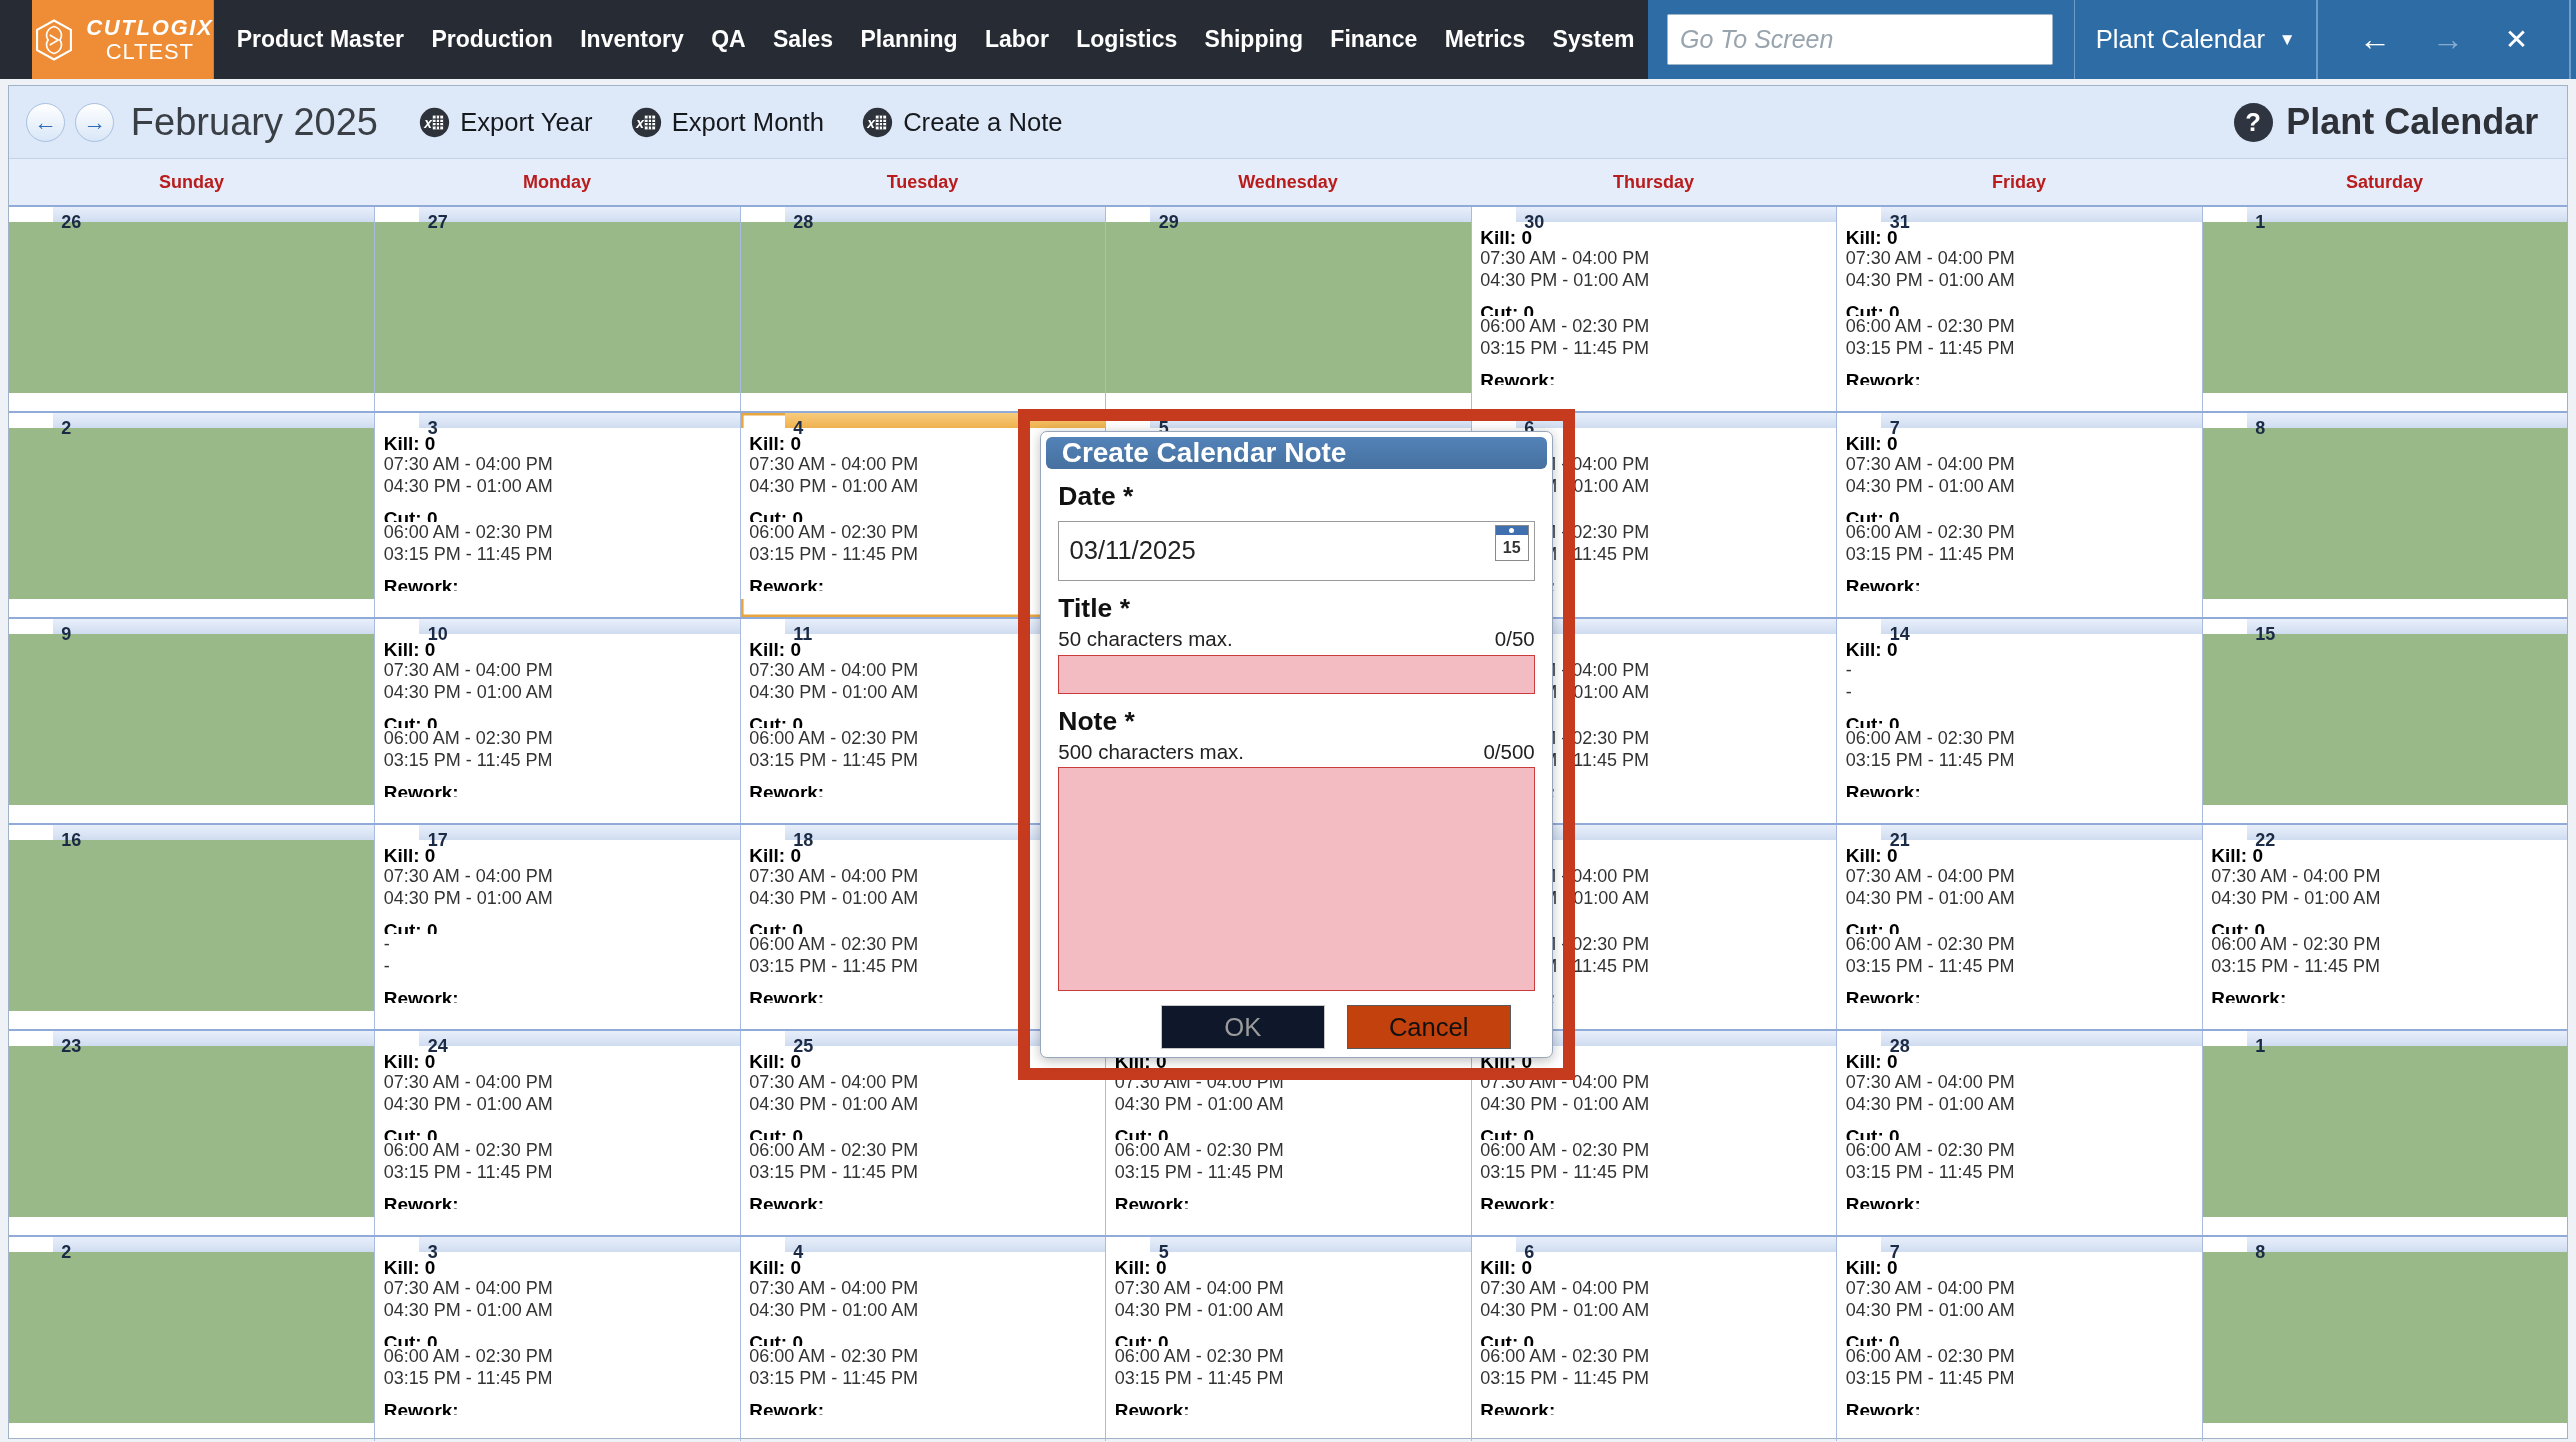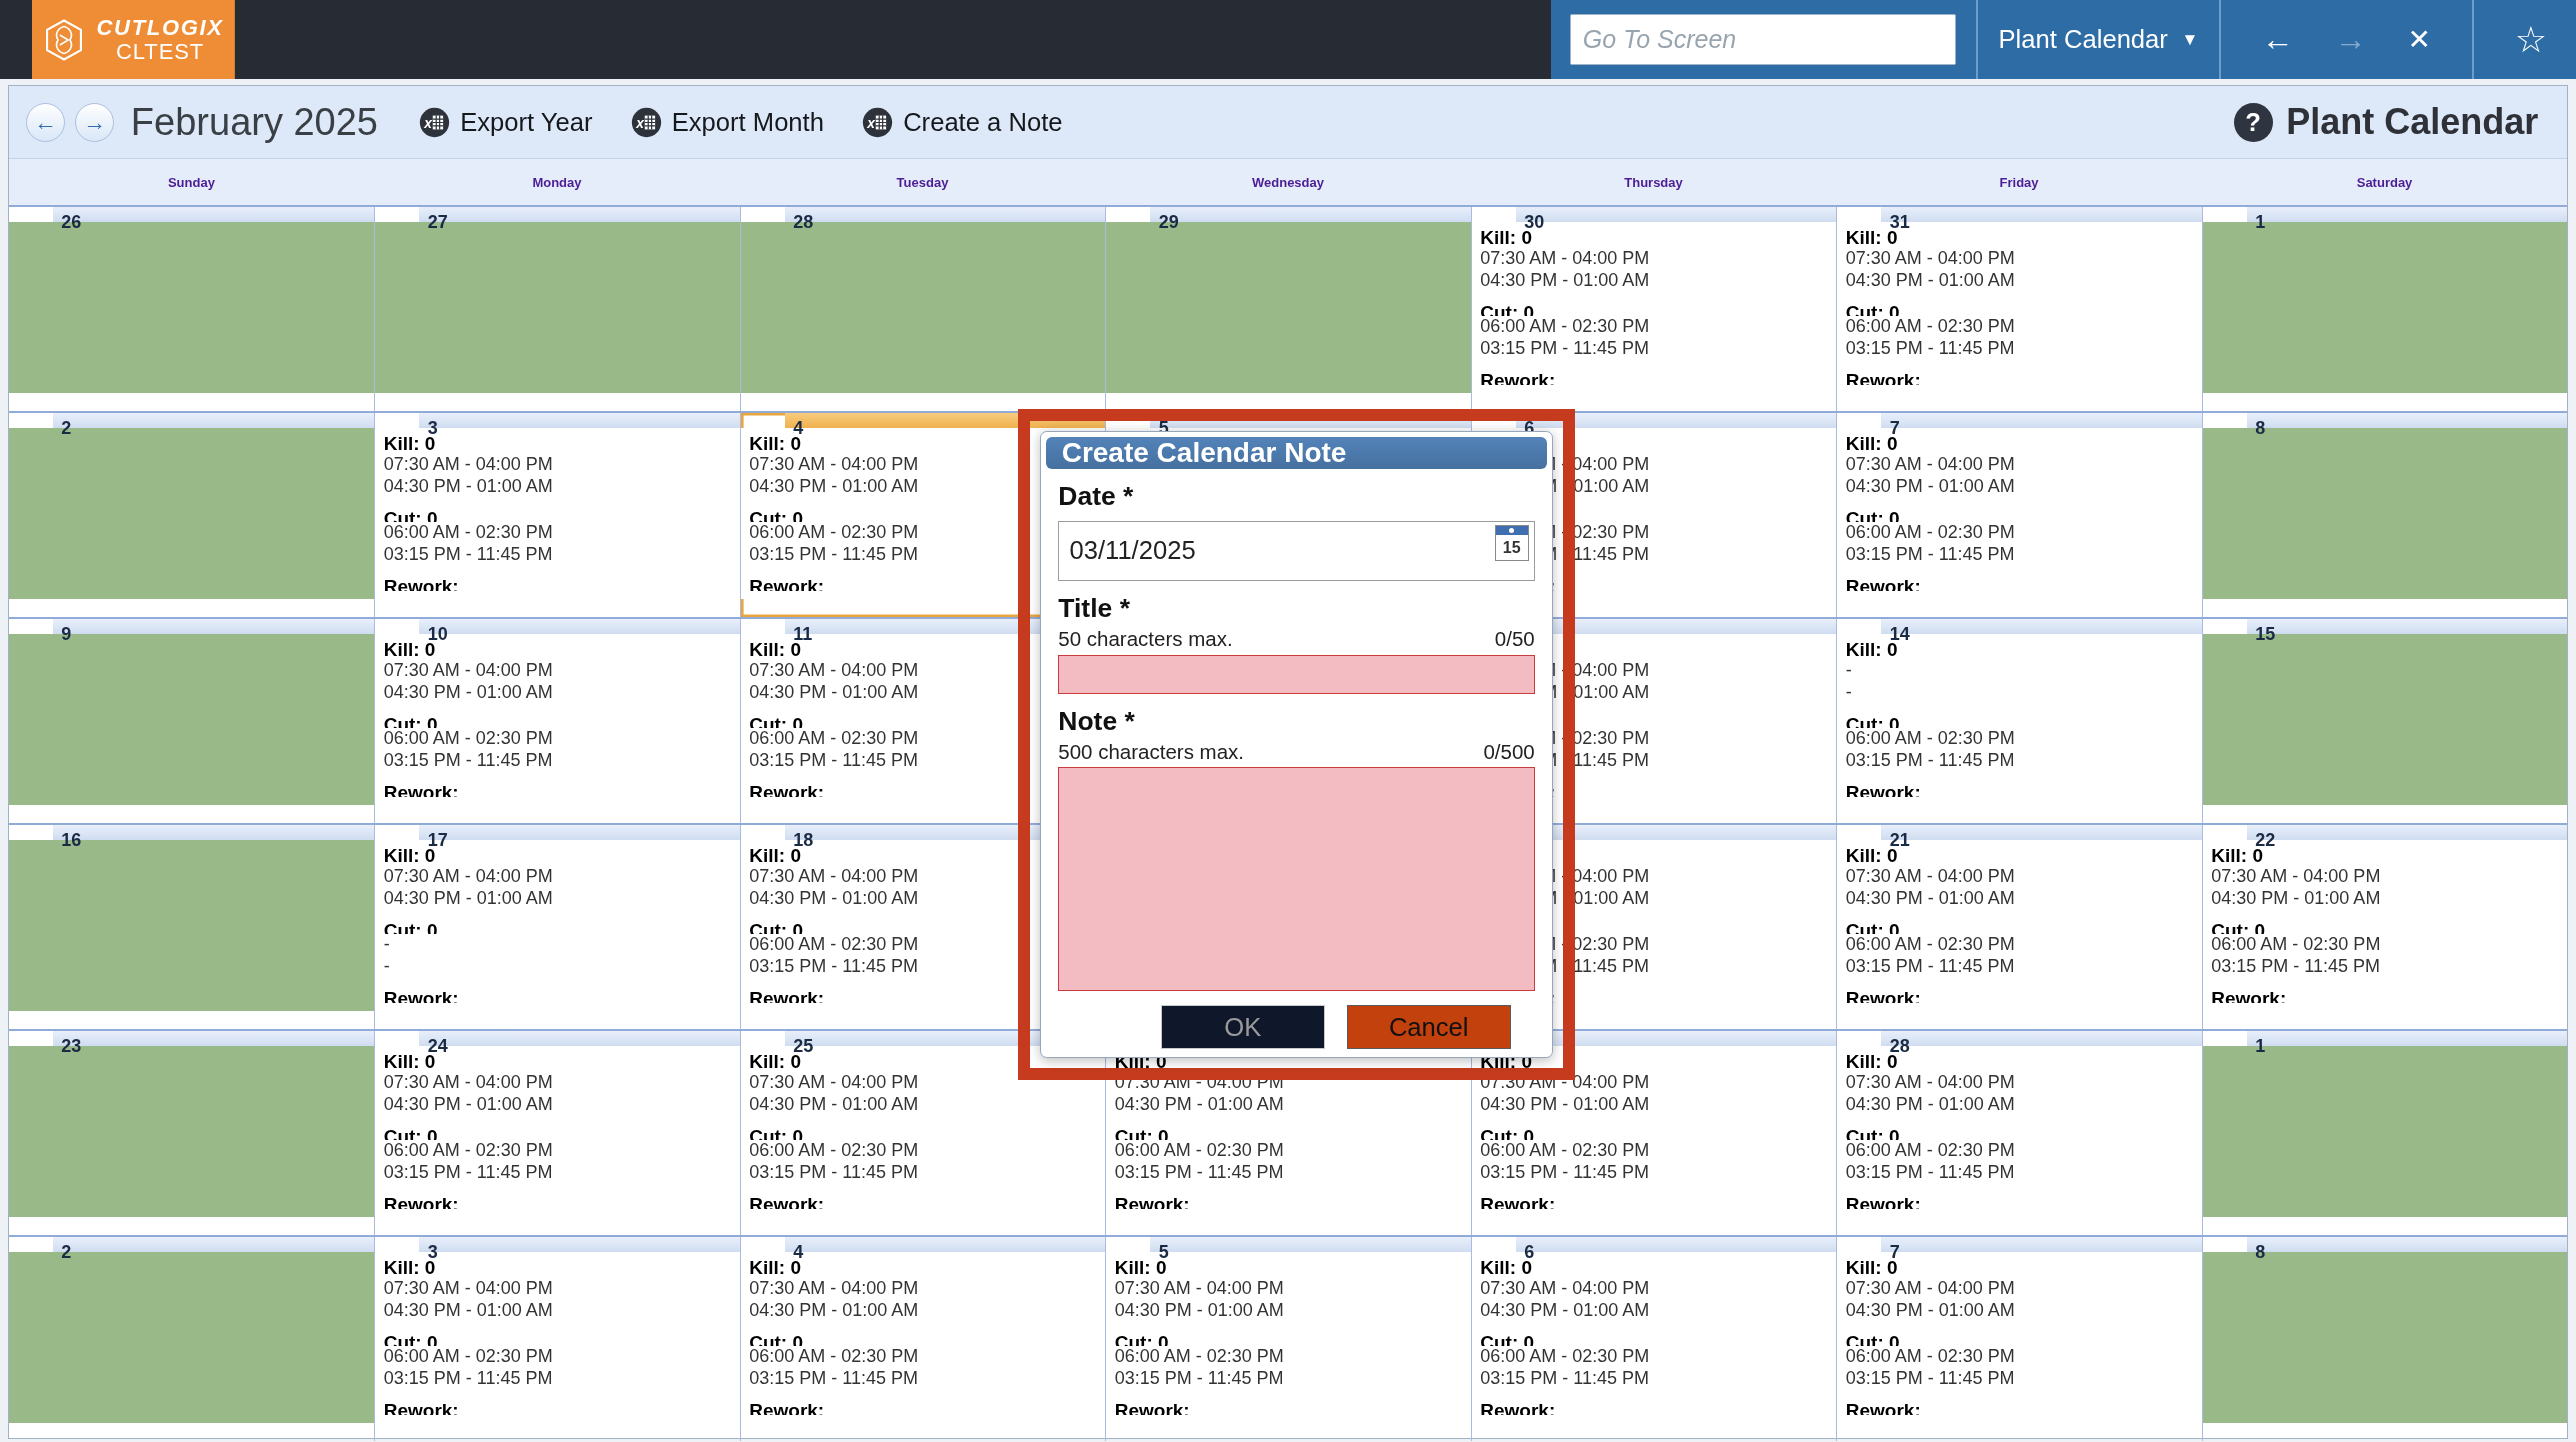--- a/index.html
+++ b/index.html
@@ -42,21 +42,21 @@
   .month-label { font-size:38px; color:#3a3f46; margin:0 22px 0 6.8px; white-space:nowrap; }
   .toolbtn { display:flex; align-items:center; gap:10.2px; margin:0 19px; cursor:pointer; }
   .toolbtn span { font-size:25.6px; color:#15181c; white-space:nowrap; }
   .title-wrap { margin-left:auto; display:flex; align-items:center; gap:13.7px; padding-right:12px; }
   .help-icon { width:39px; height:39px; border-radius:50%; background:#2e3440; color:#fff;
                font-size:25.6px; font-weight:bold; display:flex; align-items:center; justify-content:center; cursor:pointer; }
   .page-title { font-size:36px; font-weight:bold; color:#2e3238; white-space:nowrap; }
 
   
   .dow-row { display:grid; grid-template-columns:repeat(7,1fr); height:46px; background:#e4edf9; }
-  .dow { display:flex; align-items:center; justify-content:center; font-weight:bold; font-size:13px; color:#4c1d95; }
+  .dow { display:flex; align-items:center; justify-content:center; font-weight:bold; font-size:18px; color:#b91c1c; }
 
   
   .week { display:grid; grid-template-columns:repeat(7,1fr); height:206px; border-top:2.6px solid #91abd9; }
   .cell { border-left:1.7px solid #a9bcdf; overflow:hidden; position:relative; cursor:pointer; }
   .cell:first-child { border-left:none; }
   .cell-hd { height:15px; background:linear-gradient(#e9effb 0%,#dbe5f5 55%,#cfdcf0 100%);
              font-weight:bold; font-size:18px; color:#1c2b45; padding:5.1px 0 0 8.5px;margin-left:44px; }
   .cell-bd { height:171px; padding:5.1px 8.5px 0 8.5px; overflow:hidden; background:#fff; }
   .cell-bd.empty { background:#9ab989; }
   .cell.selected { box-shadow:inset 0 0 0 2.6px #e9a63f; }
@@ -105,20 +105,34 @@
         <polygon points="26,3 46,14 46,38 26,49 6,38 6,14" fill="none" stroke="#fff" stroke-width="2.5"></polygon>
         <path d="M26 10 C18 12 15 20 19 26 C15 32 18 40 26 42 C34 40 37 32 33 26 C37 20 34 12 26 10 Z" fill="none" stroke="#fff" stroke-width="2"></path>
         <path d="M21 20 l10 6 l-10 6" fill="none" stroke="#fff" stroke-width="2"></path>
       </svg>
       <div class="brand-texts">
         <div class="brand-logo">CUTLOGIX</div>
         <div class="brand-env">CLTEST</div>
       </div>
     </div>
   </div>
+  <div class="mainnav">
+      <div class="nav-item">Product Master</div>
+      <div class="nav-item">Production</div>
+      <div class="nav-item">Inventory</div>
+      <div class="nav-item">QA</div>
+      <div class="nav-item">Sales</div>
+      <div class="nav-item">Planning</div>
+      <div class="nav-item">Labor</div>
+      <div class="nav-item">Logistics</div>
+      <div class="nav-item">Shipping</div>
+      <div class="nav-item">Finance</div>
+      <div class="nav-item">Metrics</div>
+      <div class="nav-item">System</div>
+    </div>
   <div class="topbar-right">
     <input class="goto" type="text" placeholder="Go To Screen" style="">
     <div class="tb-divider"></div>
     <div class="screen-dd">
       <span>Plant Calendar</span>
       <span class="caret">▼</span>
     </div>
     <div class="tb-divider"></div>
     <div class="tb-btn">←</div>
     <div class="tb-btn disabled">→</div>

